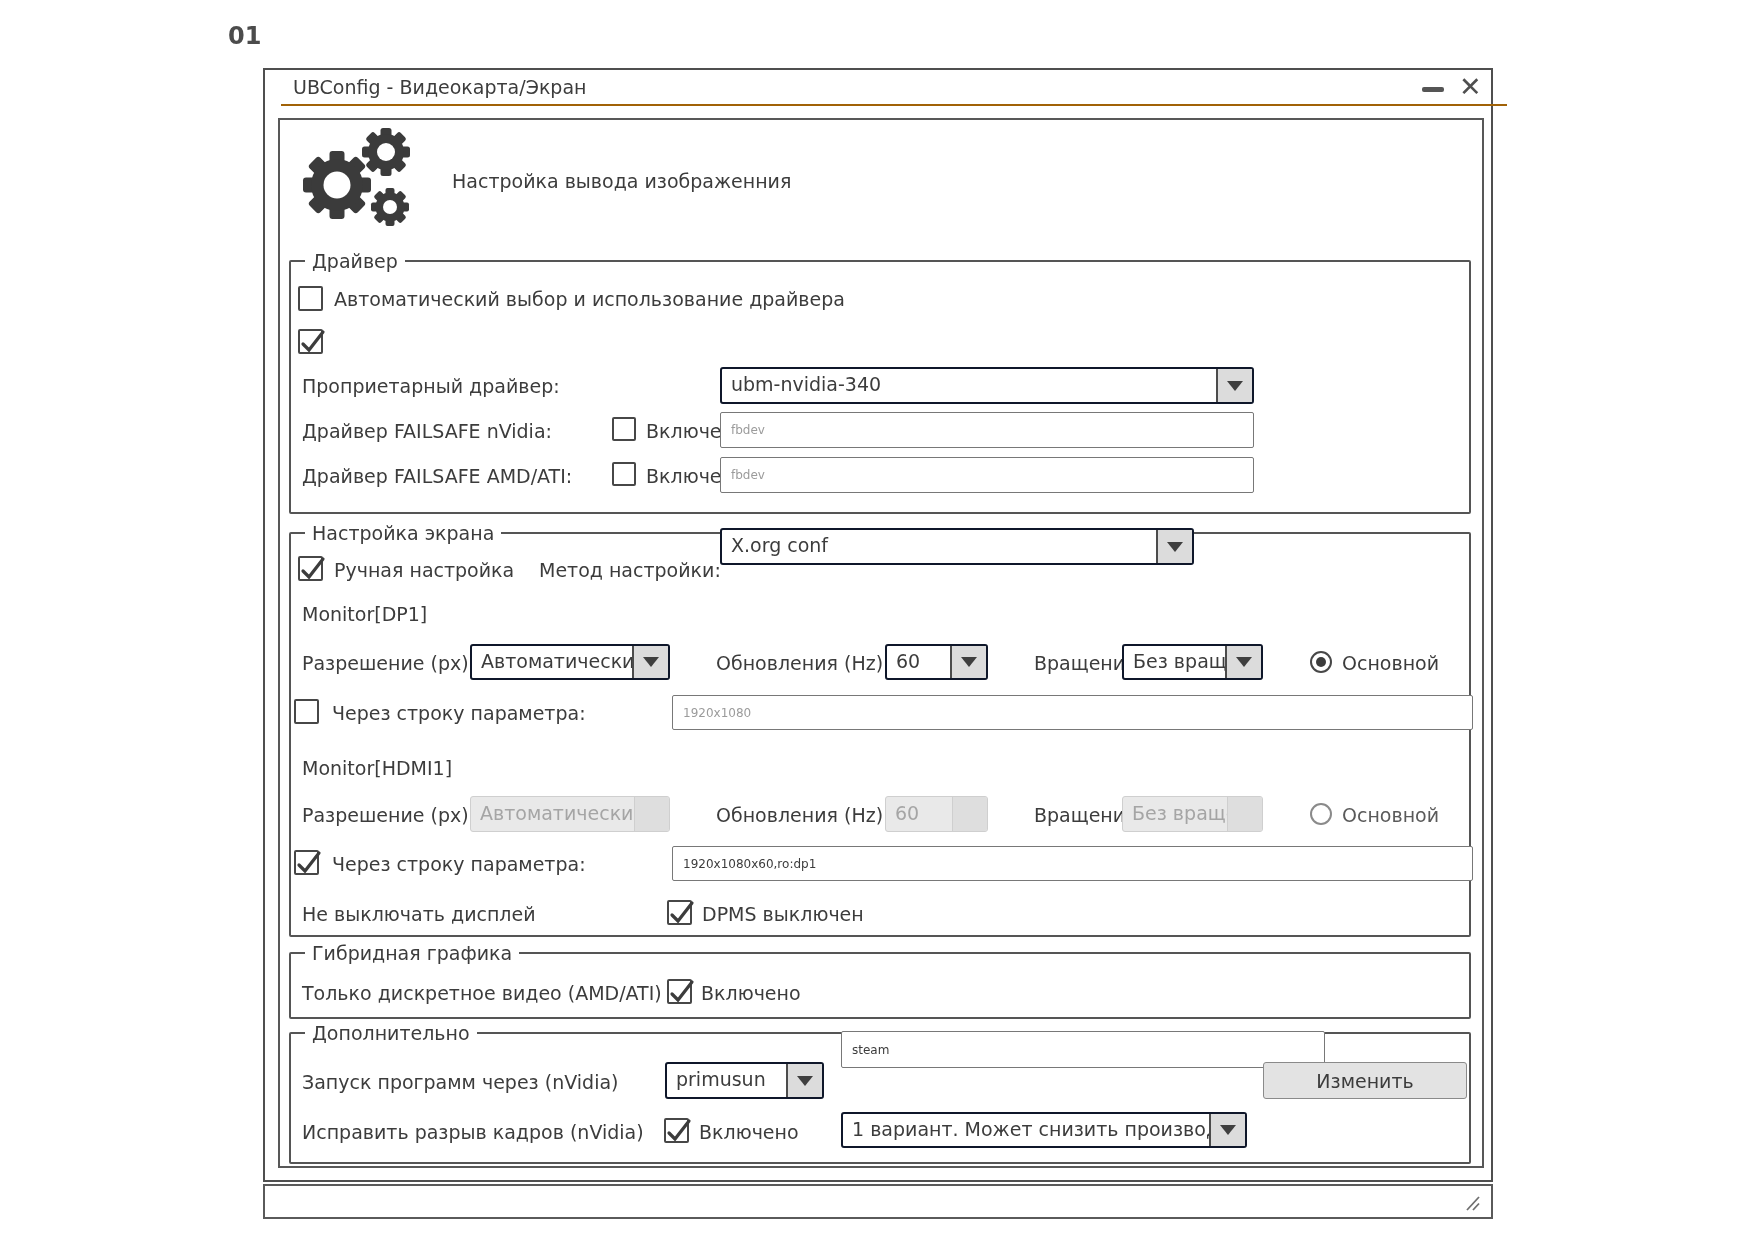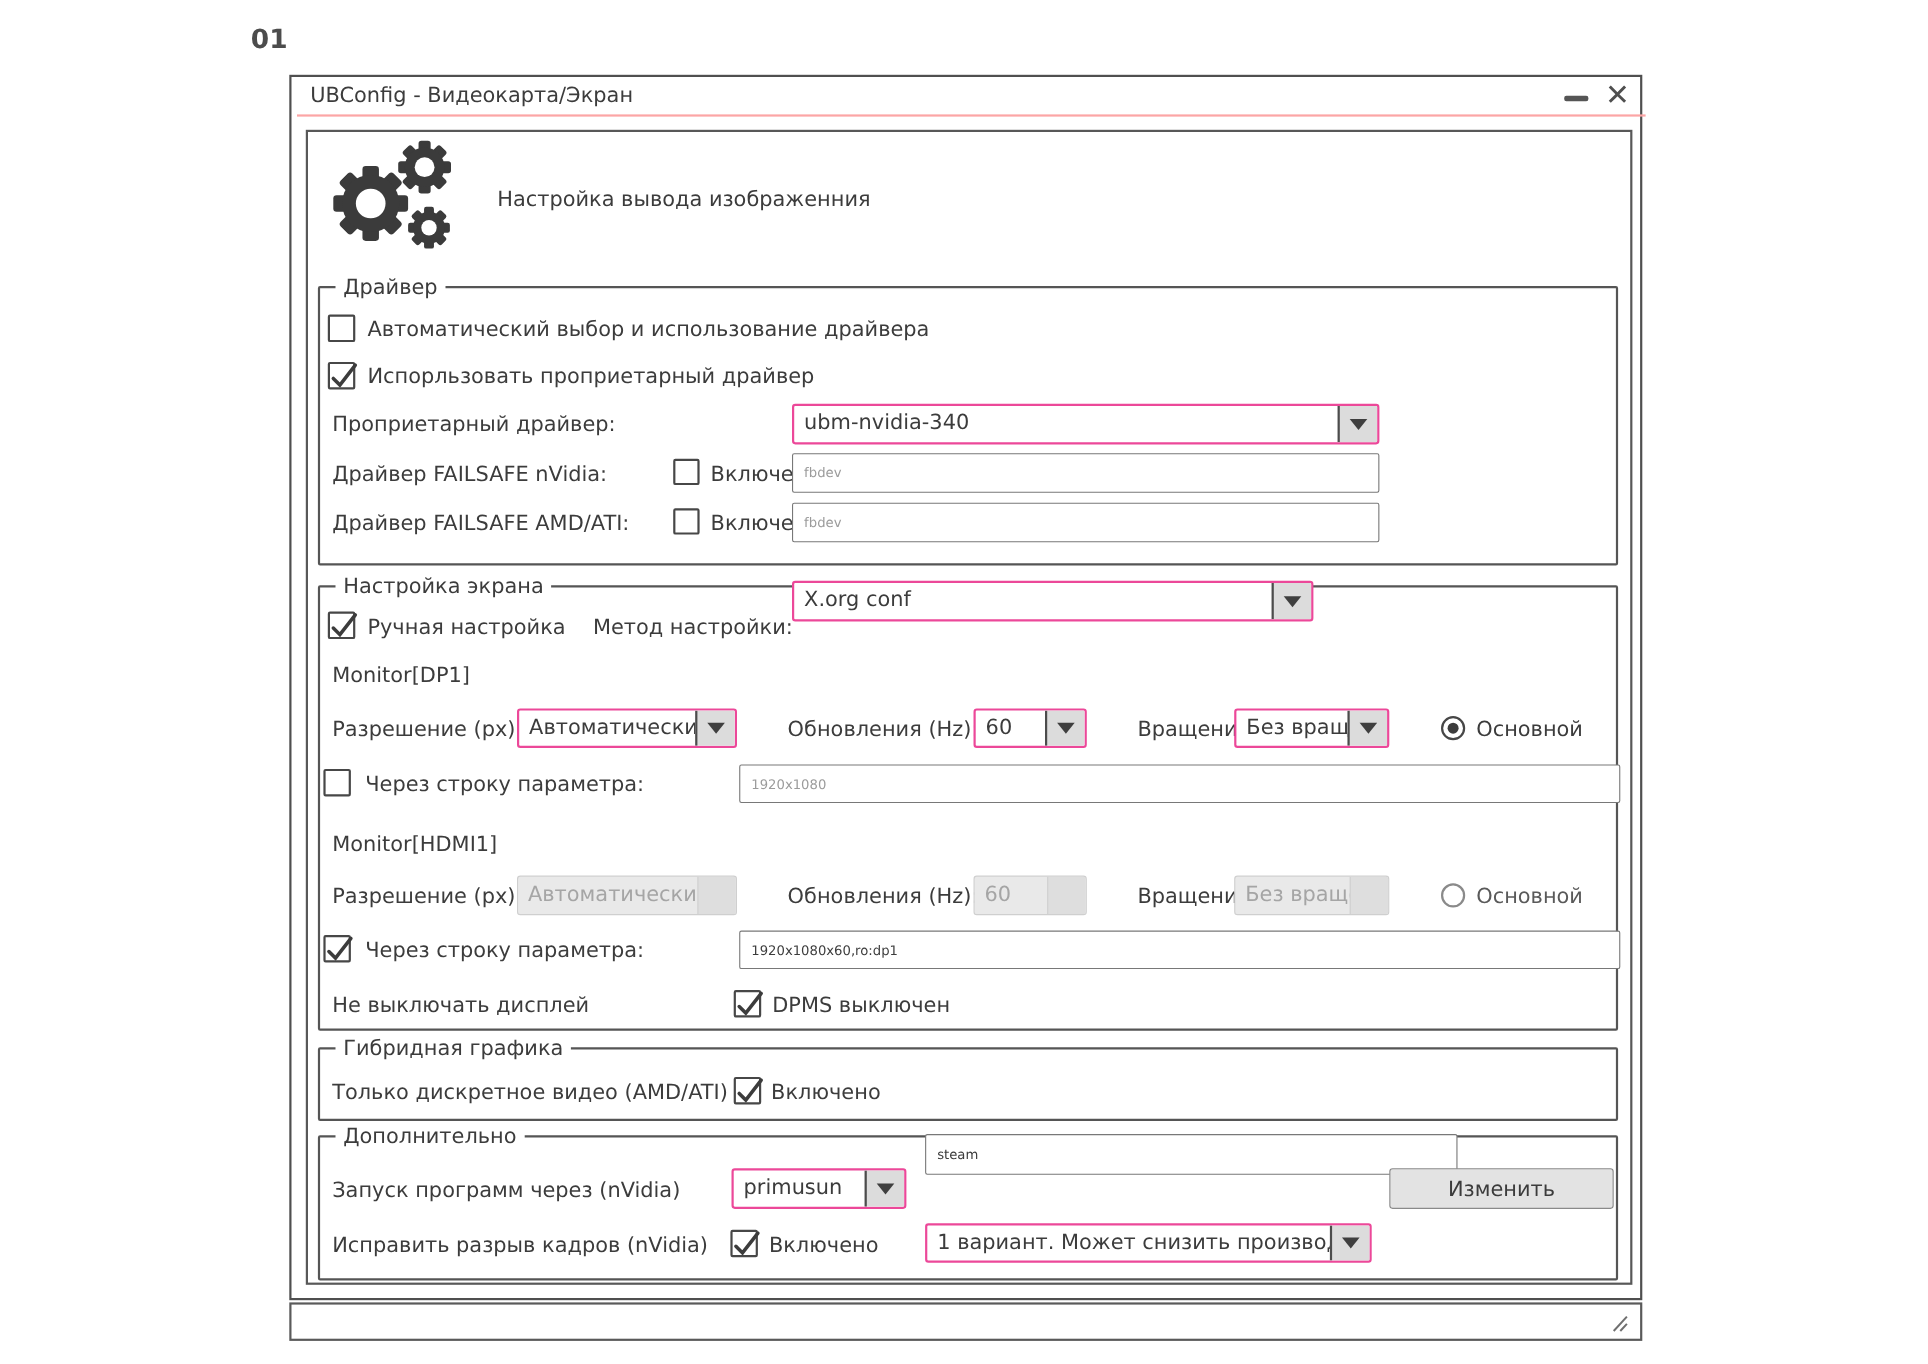--- a/index.html
+++ b/index.html
@@ -4,21 +4,21 @@
 <style>
   html,body{margin:0;padding:0;background:#fff;}
   .canvas{position:relative;width:1753px;height:1240px;background:#fff;overflow:hidden;
           font-family:"DejaVu Sans",sans-serif;color:#3c3c3c;}
   .abs{position:absolute;}
   .lbl{position:absolute;font-size:19px;line-height:22px;white-space:nowrap;color:#3c3c3c;}
   .figure-label{position:absolute;left:228px;top:22px;font-size:24px;font-weight:700;color:#4c4c4c;}
 
   .window{position:absolute;left:263px;top:68px;width:1230px;height:1114px;
           border:2px solid #4f4f4f;background:#fff;box-sizing:border-box;}
-  .titlebar{position:absolute;left:5px;top:0;width:100%;height:36px;border-bottom:2px solid #fca5a5;box-sizing:border-box;}
+  .titlebar{position:absolute;left:16px;top:0;width:100%;height:36px;border-bottom:2px solid #a16207;box-sizing:border-box;}
   .wtitle{position:absolute;left:12px;top:0;font-size:19px;line-height:34px;white-space:nowrap;}
   .min-bar{position:absolute;left:1157px;top:17px;width:22px;height:5px;background:#555;border-radius:2px;}
   .close-x{position:absolute;left:1194px;top:1px;font-size:27px;line-height:32px;color:#4f4f4f;font-weight:700;}
 
   .panel{position:absolute;left:13px;top:48px;width:1206px;height:1050px;
          border:2px solid #585858;box-sizing:border-box;background:#fff;}
 
   .fset{position:absolute;border:2px solid #555;border-radius:2px;box-sizing:border-box;background:#fff;}
   .fset-legend{position:absolute;top:-13px;left:14px;background:#fff;padding:0 7px;font-size:19px;line-height:24px;white-space:nowrap;}
 
@@ -27,21 +27,21 @@
   .cb svg{visibility:hidden;overflow:visible;position:absolute;left:-1px;top:-2px;}
   .cb.on svg{visibility:visible;}
 
   .radio{position:absolute;width:22px;height:22px;border:2.5px solid #474747;border-radius:50%;
          background:#fff;box-sizing:border-box;}
   .radio::after{content:"";display:none;position:absolute;left:50%;top:50%;width:10px;height:10px;
                 margin:-5px 0 0 -5px;border-radius:50%;background:#3c3c3c;}
   .radio.on::after{display:block;}
   .radio.dim{border-color:#8a8a8a;}
 
-  .combo{position:absolute;border:2px solid #ec4899;border-radius:3px;background:#fff;
+  .combo{position:absolute;border:2px solid #0f172a;border-radius:3px;background:#fff;
          display:flex;box-sizing:border-box;overflow:hidden;}
   .combo-value{flex:1;padding:0 9px;font-size:19px;line-height:31px;white-space:nowrap;overflow:hidden;}
   .combo-btn{width:34px;background:#dcdcdc;border-left:2px solid #4c4c4c;
              display:flex;align-items:center;justify-content:center;flex:none;}
   .tri{width:0;height:0;border-left:8px solid transparent;border-right:8px solid transparent;
        border-top:10px solid #3f3f3f;}
   .combo.disabled{border:1px solid #cfcfcf;background:#e9e9e9;}
   .combo.disabled .combo-value{color:#a5a5a5;line-height:33px;}
   .combo.disabled .combo-btn{background:#dedede;border-left:1px solid #cfcfcf;}
 
@@ -111,21 +111,20 @@
     <div class="cb" style="left:33px;top:216px;">
       
     </div>
     <div class="lbl" style="left:69px;top:218px;">Автоматический выбор и использование драйвера</div>
 
     <div class="cb on" style="left:33px;top:259px;">
       <svg width="26" height="28">
           <polyline points="4,15 10,21 24,3" fill="none" stroke="#3c3c3c" stroke-width="3.2" stroke-linecap="round"></polyline>
         </svg>
     </div>
-    <div class="lbl" style="left:69px;top:261px;">Испорльзовать проприетарный драйвер</div>
 
     <div class="lbl" style="left:37px;top:305px;">Проприетарный драйвер:</div>
     <div class="combo" style="left:455px;top:297px;width:534px;height:37px;">
       <span class="combo-value">ubm-nvidia-340</span>
       <span class="combo-btn">
           <i class="tri"></i>
         </span>
     </div>
 
     <div class="lbl" style="left:37px;top:350px;">Драйвер FAILSAFE nVidia:</div>

